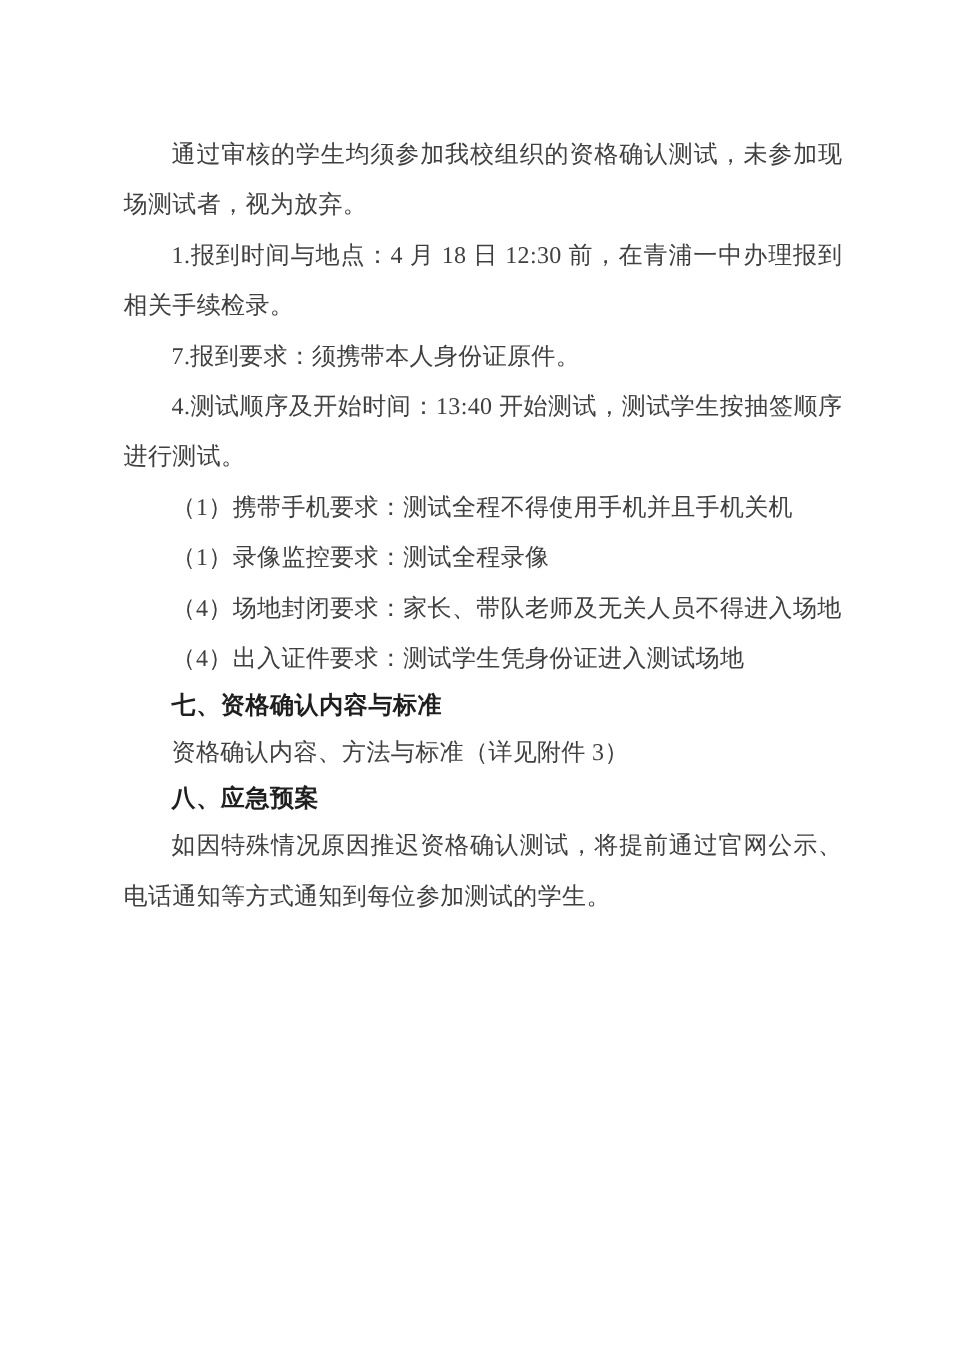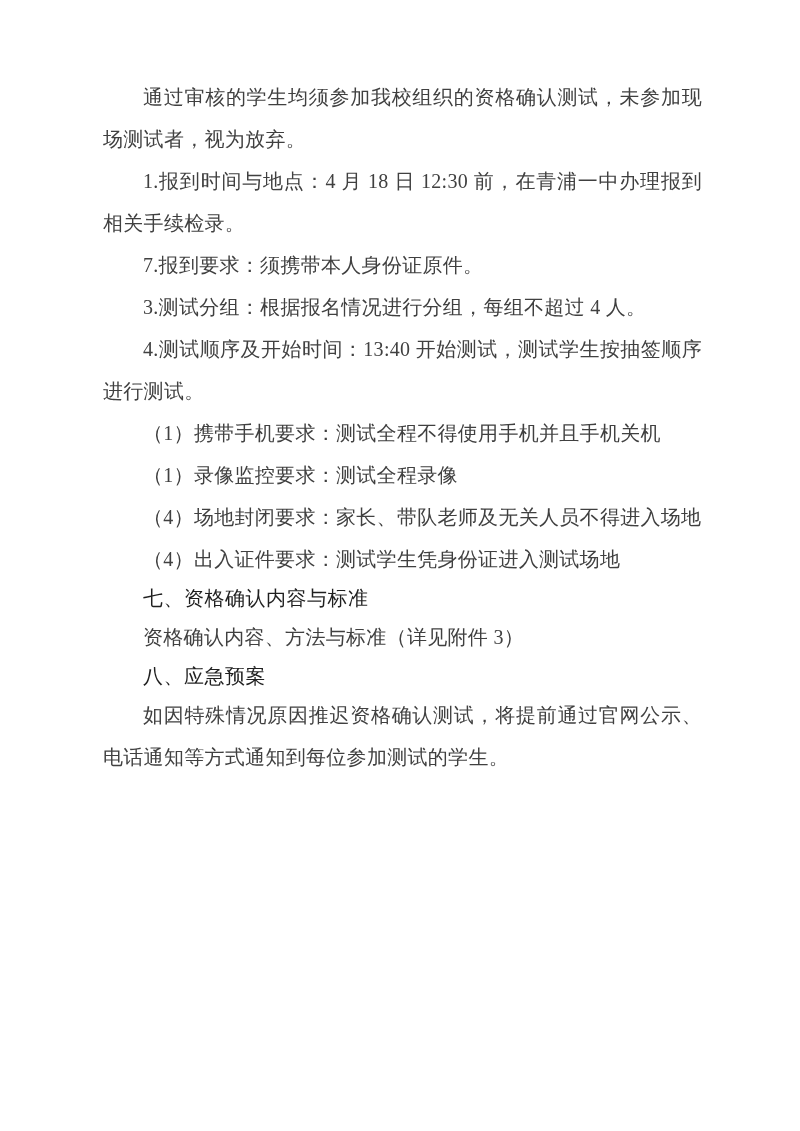--- a/index.html
+++ b/index.html
@@ -9,52 +9,51 @@
     height: 1131px;
     background: #ffffff;
     overflow: hidden;
   }
 
   .page {
     position: relative;
     width: 800px;
     height: 995px;
     background: #ffffff;
-    padding: 76px 98px 0 103px;
+    padding: 108px 98px 0 103px;
   }
 
   .para {
     font-family: "Liberation Serif", "DejaVu Serif", serif;
     font-size: 20px;
     line-height: 42px;
     color: #404040;
     text-align: justify;
     text-indent: 2em;
     letter-spacing: 0.3px;
   }
 
   .heading {
     font-family: "Liberation Sans", "DejaVu Sans", sans-serif;
-    font-weight: normal;
+    font-weight: bold;
     font-size: 20px;
     line-height: 36px;
     color: #1f1f1f;
     text-indent: 2em;
     text-align: left;
     letter-spacing: 0.5px;
   }
 </style>
 </head>
 <body>
 
 <div class="page">
   <p class="para">通过审核的学生均须参加我校组织的资格确认测试，未参加现场测试者，视为放弃。</p>
   <p class="para">1.报到时间与地点：4 月 18 日 12:30 前，在青浦一中办理报到相关手续检录。</p>
   <p class="para">7.报到要求：须携带本人身份证原件。</p>
-  <p class="para">3.测试分组：根据报名情况进行分组，每组不超过 4 人。</p>
   <p class="para">4.测试顺序及开始时间：13:40 开始测试，测试学生按抽签顺序进行测试。</p>
   <p class="para">（1）携带手机要求：测试全程不得使用手机并且手机关机</p>
   <p class="para">（1）录像监控要求：测试全程录像</p>
   <p class="para">（4）场地封闭要求：家长、带队老师及无关人员不得进入场地</p>
   <p class="para">（4）出入证件要求：测试学生凭身份证进入测试场地</p>
   <h3 class="heading">七、资格确认内容与标准</h3>
   <p class="para">资格确认内容、方法与标准（详见附件 3）</p>
   <h3 class="heading">八、应急预案</h3>
   <p class="para">如因特殊情况原因推迟资格确认测试，将提前通过官网公示、电话通知等方式通知到每位参加测试的学生。</p>
 </div>

